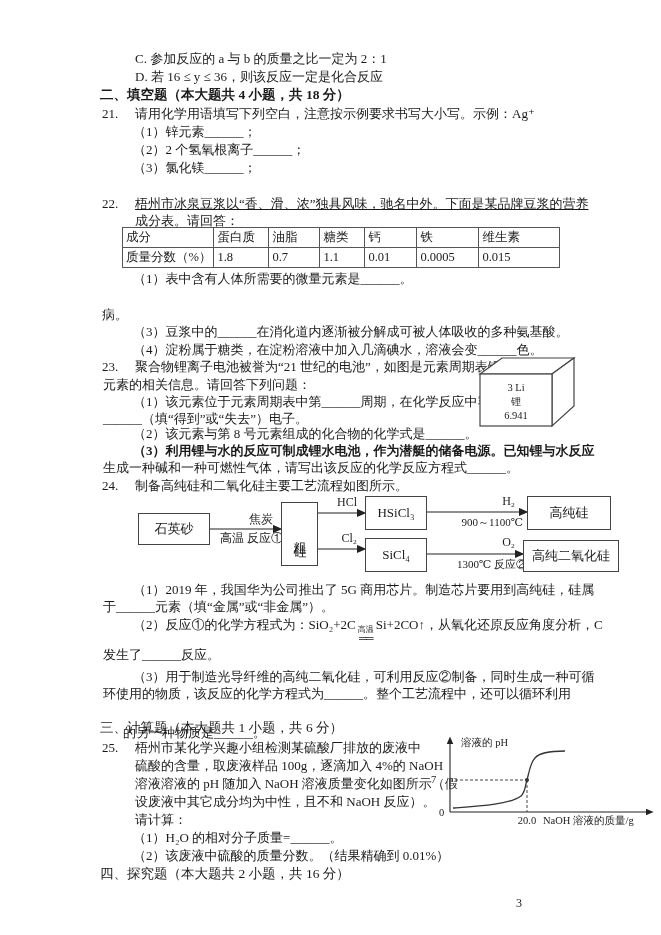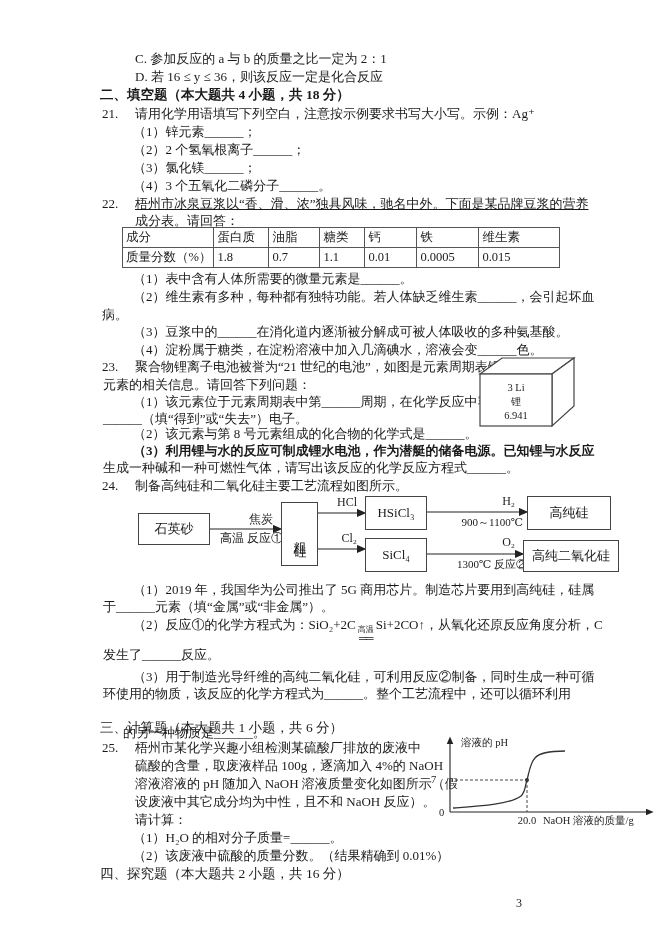--- a/index.html
+++ b/index.html
@@ -50,21 +50,20 @@
   <div class="ln" style="left:135px; top:68px;">D. 若 16 ≤ y ≤ 36，则该反应一定是化合反应</div>
 
   <div class="ln sec" style="left:100px; top:86px;font-weight:bold;">二、填空题（本大题共 4 小题，共 18 分）</div>
 
   <div class="ln" style="left:102px; top:105px;">
     <span class="qno">21.</span><span>请用化学用语填写下列空白，注意按示例要求书写大小写。示例：Ag⁺</span>
   </div>
   <div class="ln" style="left:133px; top:123px;">（1）锌元素______；</div>
   <div class="ln" style="left:133px; top:141px;">（2）2 个氢氧根离子______；</div>
   <div class="ln" style="left:133px; top:159px;">（3）氯化镁______；</div>
-  <div class="ln" style="left:133px; top:177px;">（4）3 个五氧化二磷分子______。</div>
 
   <div class="ln" style="left:102px; top:195px;text-decoration:underline;">
     <span class="qno">22.</span><span>梧州市冰泉豆浆以“香、滑、浓”独具风味，驰名中外。下面是某品牌豆浆的营养</span>
   </div>
   <div class="ln" style="left:135px; top:212px;">成分表。请回答：</div>
 
   <table class="tbl">
     <colgroup>
       <col style="width:90px">
         <col style="width:55px">
@@ -90,21 +89,20 @@
       <td>0.7</td>
       <td>1.1</td>
       <td>0.01</td>
       <td>0.0005</td>
       <td>0.015</td>
     </tr>
   </tbody>
     </table>
 
   <div class="ln" style="left:133px; top:270px;">（1）表中含有人体所需要的微量元素是______。</div>
-  <div class="ln" style="left:133px; top:288px;">（2）维生素有多种，每种都有独特功能。若人体缺乏维生素______，会引起坏血</div>
   <div class="ln" style="left:102px; top:306px;">病。</div>
   <div class="ln" style="left:133px; top:323px;">（3）豆浆中的______在消化道内逐渐被分解成可被人体吸收的多种氨基酸。</div>
   <div class="ln" style="left:133px; top:341px;">（4）淀粉属于糖类，在淀粉溶液中加入几滴碘水，溶液会变______色。</div>
 
   <div class="ln" style="left:102px; top:358px;">
     <span class="qno">23.</span><span>聚合物锂离子电池被誉为“21 世纪的电池”，如图是元素周期表锂</span>
   </div>
   <div class="ln" style="left:103px; top:376px;">元素的相关信息。请回答下列问题：</div>
   <div class="ln" style="left:133px; top:393px;">（1）该元素位于元素周期表中第______周期，在化学反应中容易</div>
   <div class="ln" style="left:103px; top:410px;">______（填“得到”或“失去”）电子。</div>

